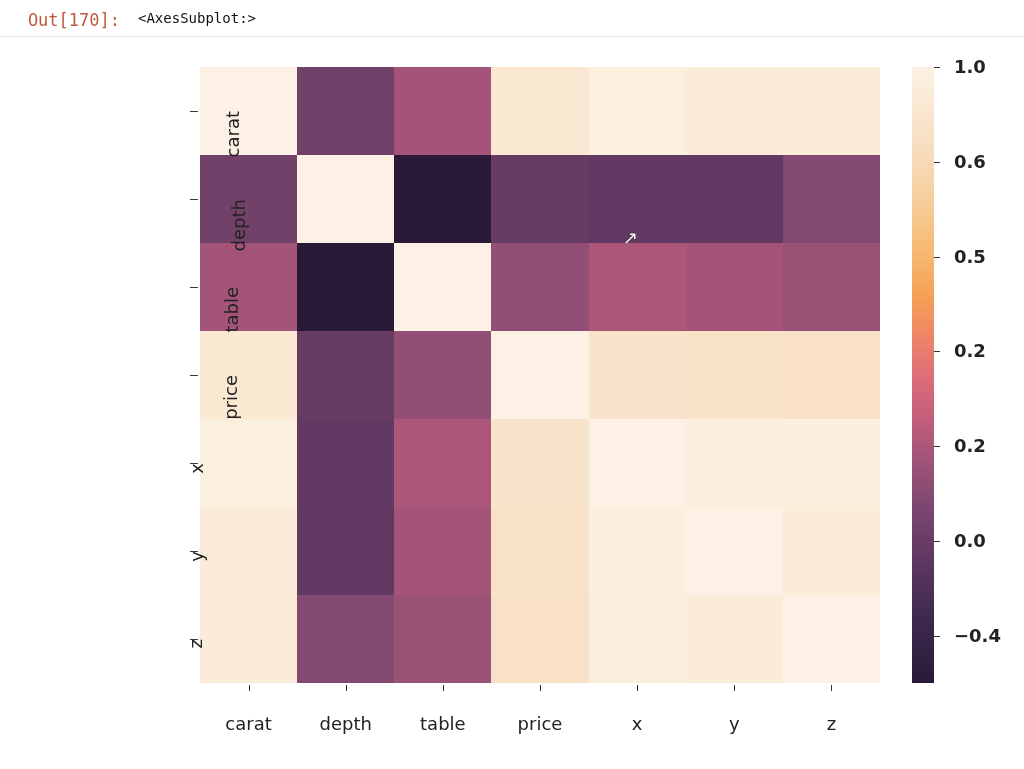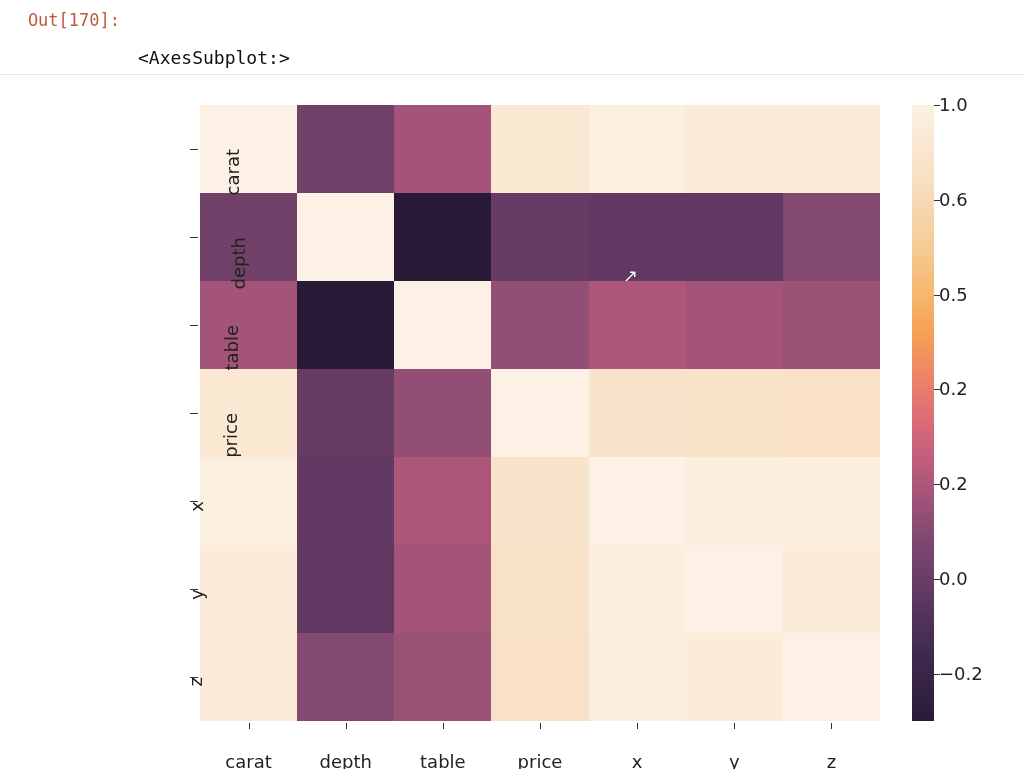--- a/index.html
+++ b/index.html
@@ -20,24 +20,23 @@
   .prompt {
     width: 120px;
     text-align: right;
     color: #bf5b3d;
     font-family: "Menlo", "DejaVu Sans Mono", monospace;
     font-size: 17px;
     padding-right: 10px;
   }
   .repr {
     font-family: "Menlo", "DejaVu Sans Mono", monospace;
-    font-size: 18px;
+    font-size: 14px;
     color: #111;
     padding-left: 8px;
-    margin-top: 37px;
   }
   .figure {
     position: relative;
     width: 1024px;
     height: 700px;
   }
   .axes {
     position: absolute;
     left: 200px;
     top: 30px;
@@ -133,25 +132,26 @@
   .cbartick .mark {
     position: absolute;
     left: 0;
     top: 50%;
     width: 6px;
     height: 1px;
     background: #333;
   }
   .cbartick .lbl {
     position: absolute;
-    left: 5px;
+    left: 20px;
     top: -11px;
     font-size: 18px;
     color: #222;
     white-space: nowrap;
+    font-weight: bold;
   }
   .cursor {
     position: absolute;
     font-size: 18px;
     color: #fff;
     pointer-events: none;
     text-shadow: 0 0 1px #000;
   }
 </style>
 </head>
@@ -277,16 +277,16 @@
       <div class="cbartick" style="top: 61.5385%;">
         <div class="mark"></div>
         <div class="lbl">0.2</div>
       </div>
       <div class="cbartick" style="top: 76.9231%;">
         <div class="mark"></div>
         <div class="lbl">0.0</div>
       </div>
       <div class="cbartick" style="top: 92.3077%;">
         <div class="mark"></div>
-        <div class="lbl">−0.2</div>
+        <div class="lbl">−0.4</div>
       </div>
     </div>
 </div>
 
 </body></html>

